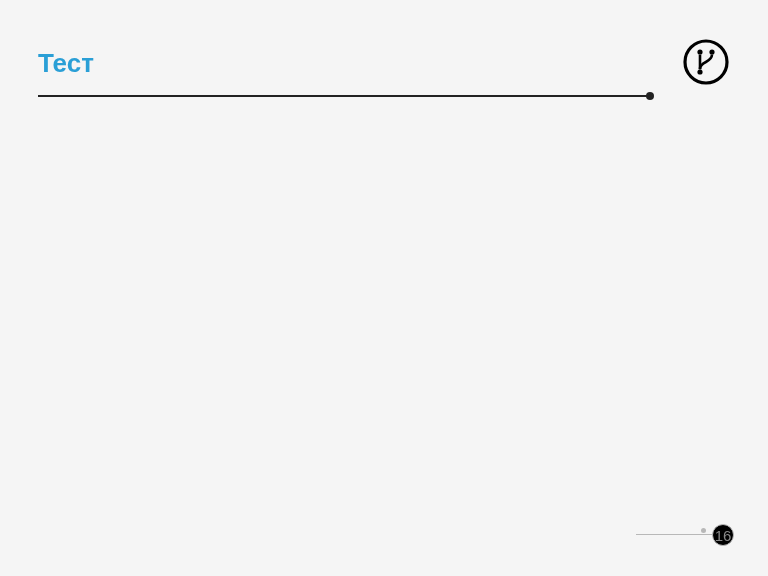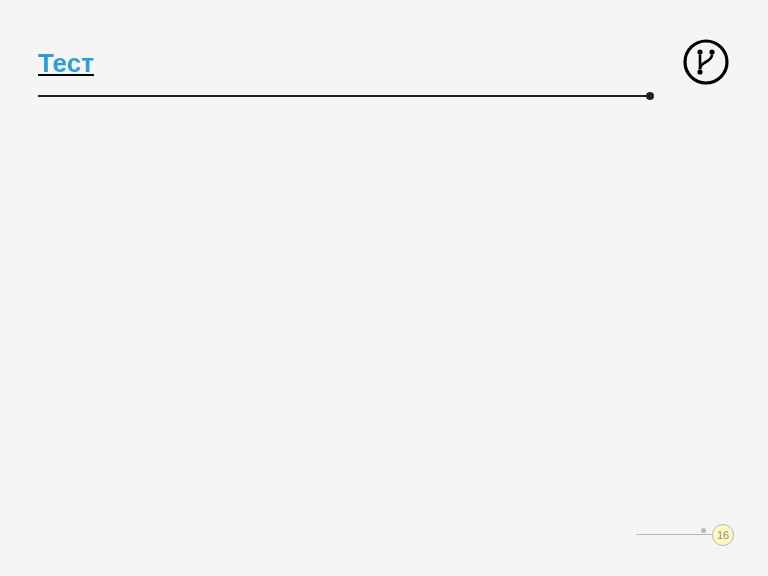--- a/index.html
+++ b/index.html
@@ -13,21 +13,20 @@
       background: #f5f5f5;
       font-family: Helvetica, Arial, sans-serif;
       position: relative;
       overflow: hidden;
     }
     .slide {
       width: 100%;
       height: 100%;
       padding: 48px 26px 40px 38px;
       position: relative;
-      text-decoration: underline;
     }
     .title {
       color: #2a9fd6;
       font-size: 26px;
       font-weight: bold;
       margin-bottom: 18px;
     }
     .divider-wrap {
       position: absolute;
       left: 38px;
@@ -95,23 +94,23 @@
       position: absolute;
       right: 0;
       top: 2px;
       width: 22px;
       height: 22px;
       border: 1.2px solid #b8b8b8;
       border-radius: 50%;
       display: flex;
       align-items: center;
       justify-content: center;
-      font-size: 11px;
+      font-size: 15px;
       color: #888;
-      background: #fef9c3;
+      background: #000000;
     }
   </style>
 </head>
 <body>
 
 <div class="slide">
 
   <div class="title">Тест</div>
 
   <div class="divider-wrap">

